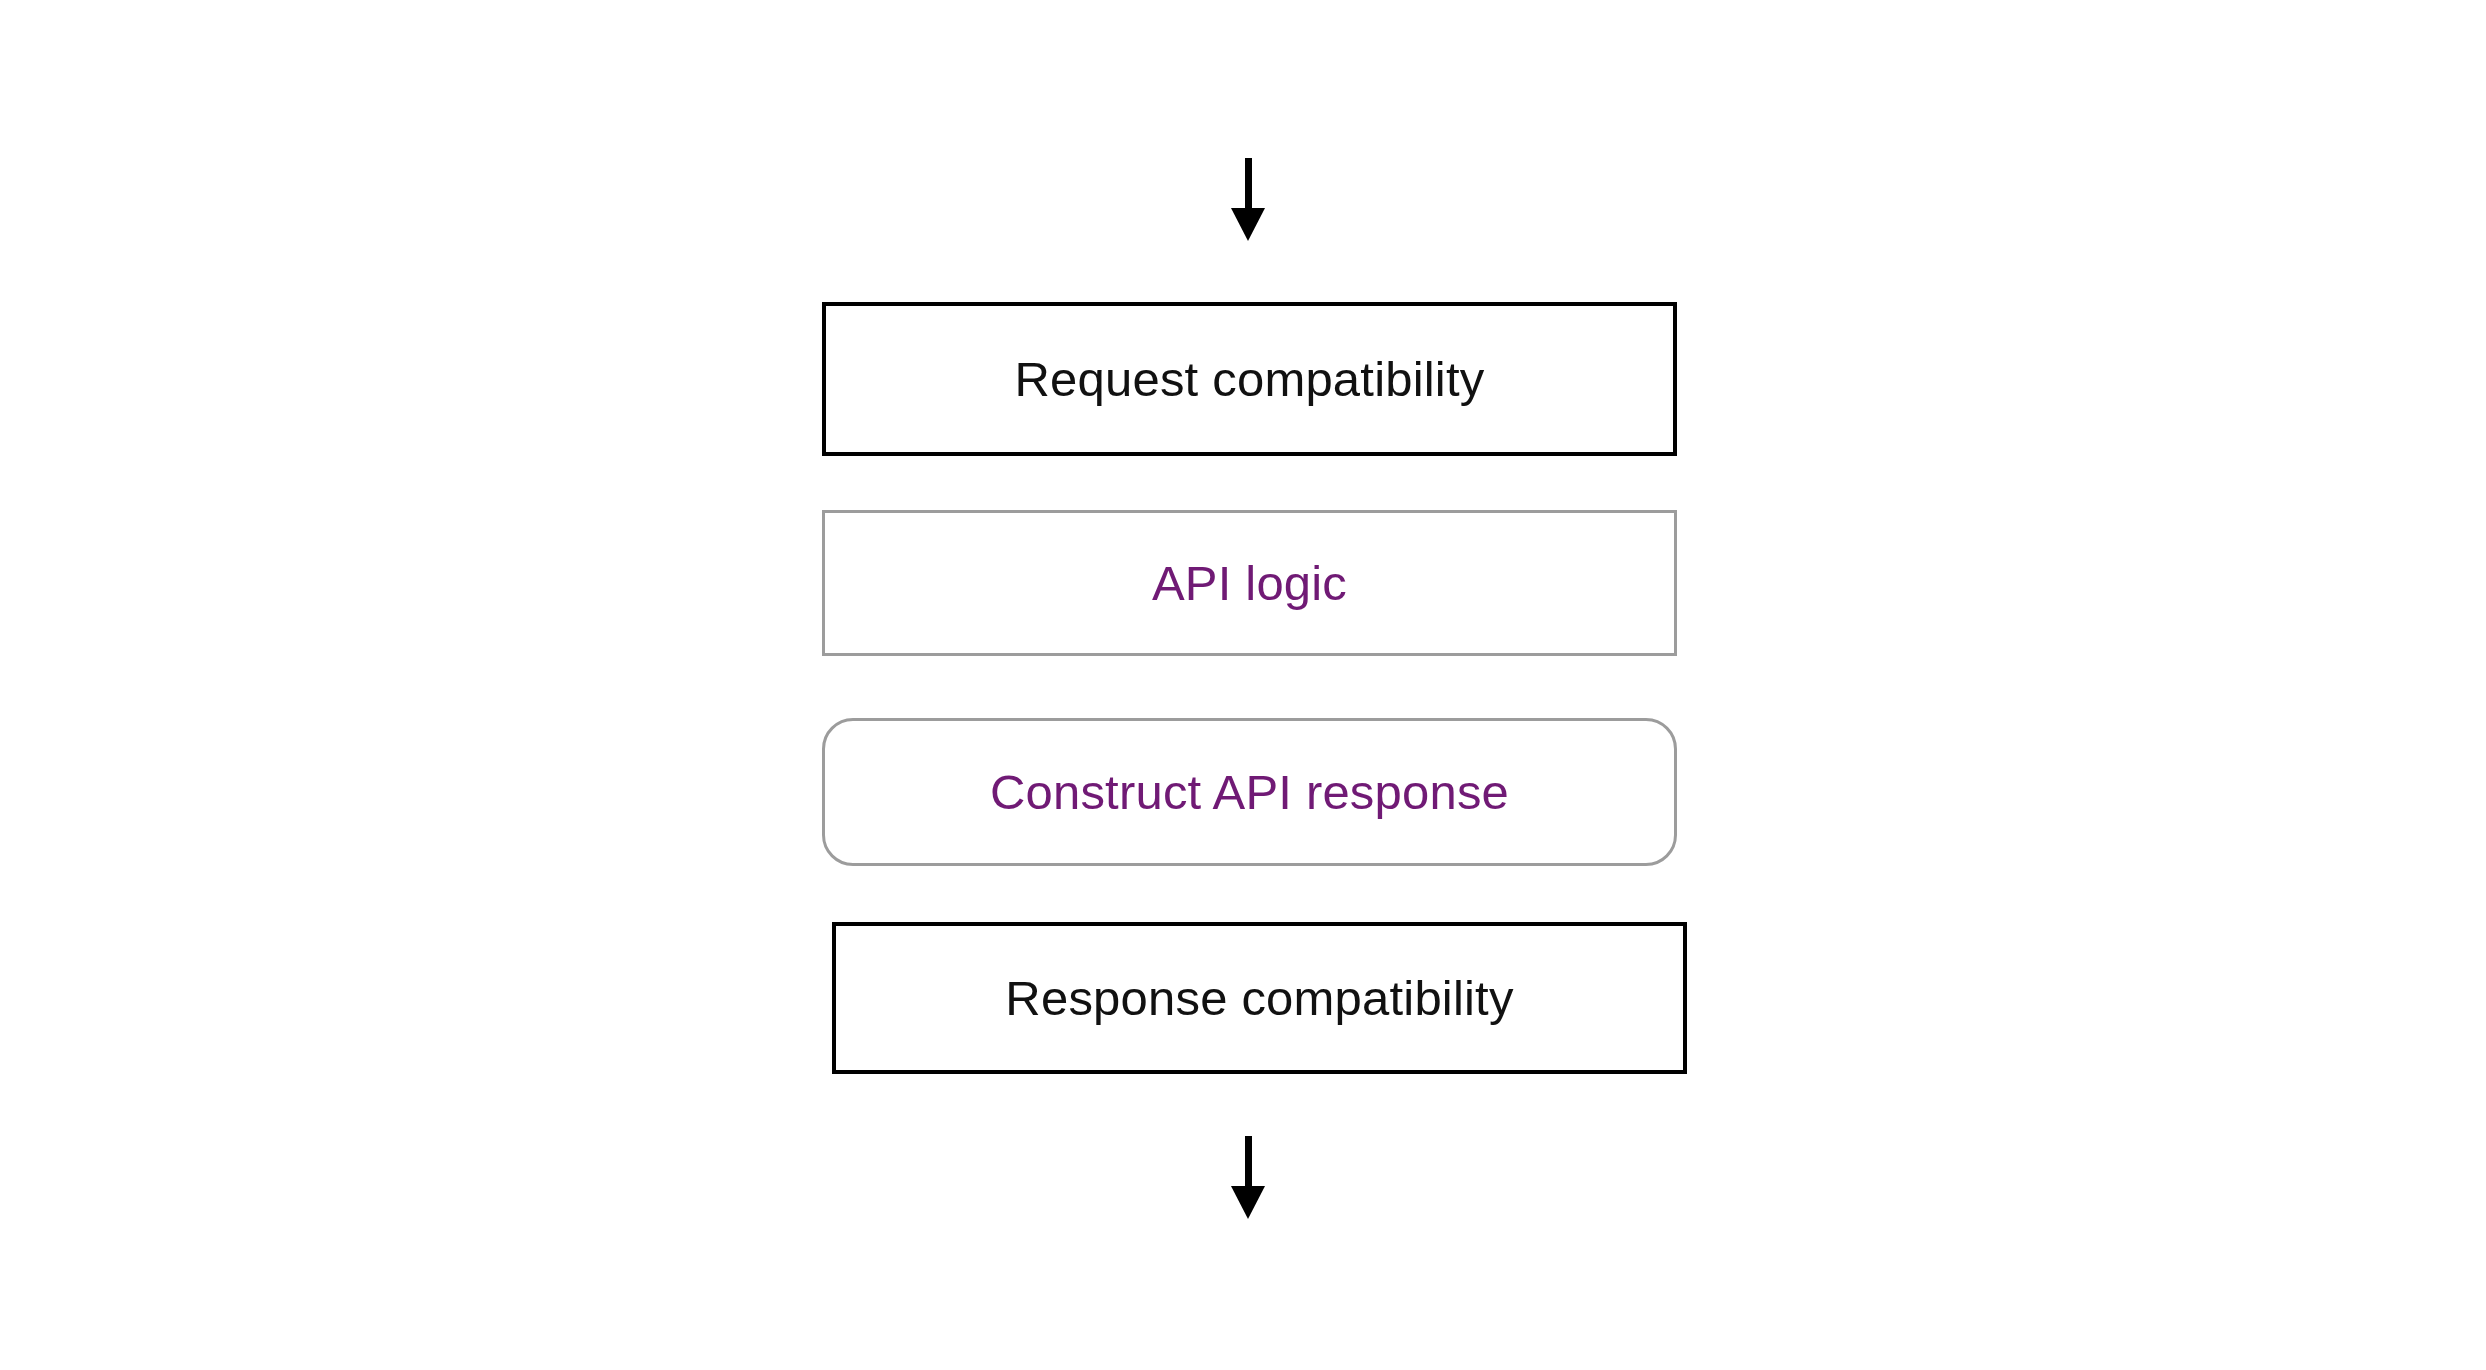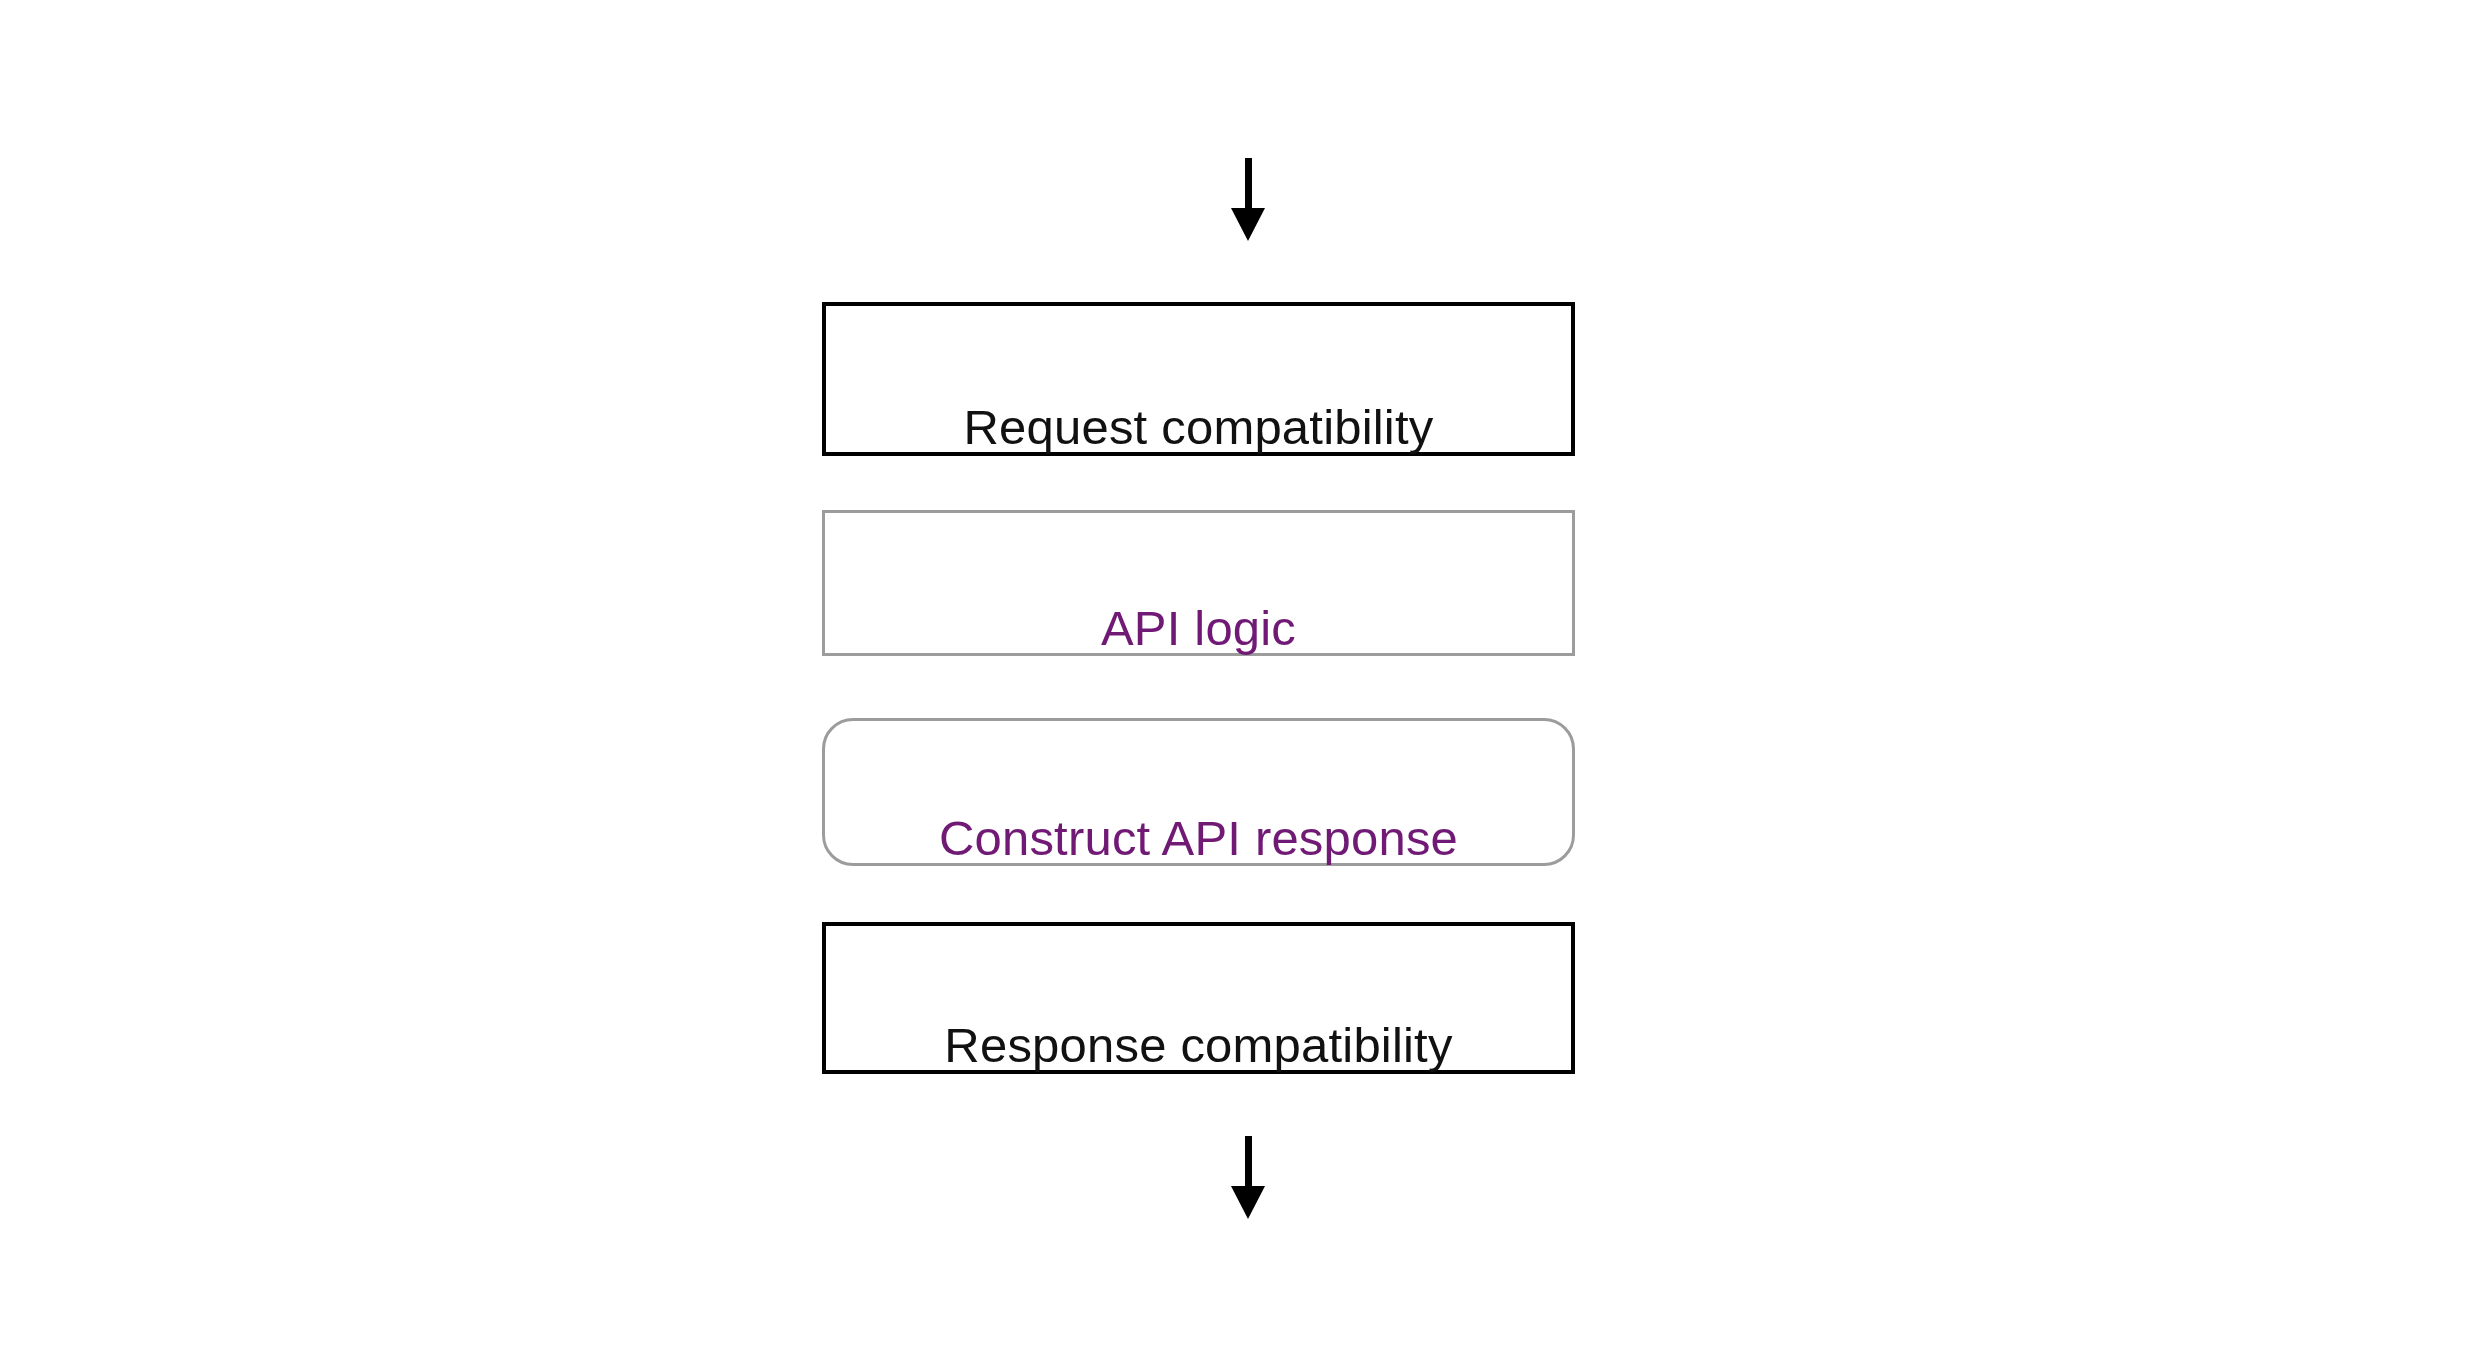--- a/index.html
+++ b/index.html
@@ -46,25 +46,25 @@
   #arrow-top .arrow-head   { top: 50px; }
 
   #arrow-bottom         { top: 1136px; height: 84px; }
   #arrow-bottom .arrow-shaft { top: 0px; height: 50px; }
   #arrow-bottom .arrow-head  { top: 50px; }
 
   
   .node {
     position: absolute;
     left: 822px;
-    width: 753px;
+    width: 855px;
     box-sizing: border-box;
     background: #ffffff;
     display: flex;
-    align-items: flex-end;
+    align-items: center;
     justify-content: center;
   }
   .node-label {
     font-size: 49px;
     font-weight: 400;
     letter-spacing: 0.2px;
     line-height: 1;
     white-space: nowrap;
   }
 
@@ -78,21 +78,21 @@
   .node.dimmed {
     border: 3px solid #9c9c9c;
   }
   .node.dimmed .node-label {
     color: #701a75;
   }
 
   #node-request-compatibility  { top: 302px; height: 154px; }
   #node-api-logic              { top: 510px; height: 146px; }
   #node-construct-api-response { top: 718px; height: 148px; border-radius: 31px; }
-  #node-response-compatibility { top: 922px; height: 152px; }
+  #node-response-compatibility { top: 922px; height: 152px; margin-left: 10px; }
 </style>
 </head>
 <body>
 
 <div class="canvas">
 
   <div class="arrow" id="arrow-top">
     <div class="arrow-shaft"></div>
     <div class="arrow-head"></div>
   </div>

